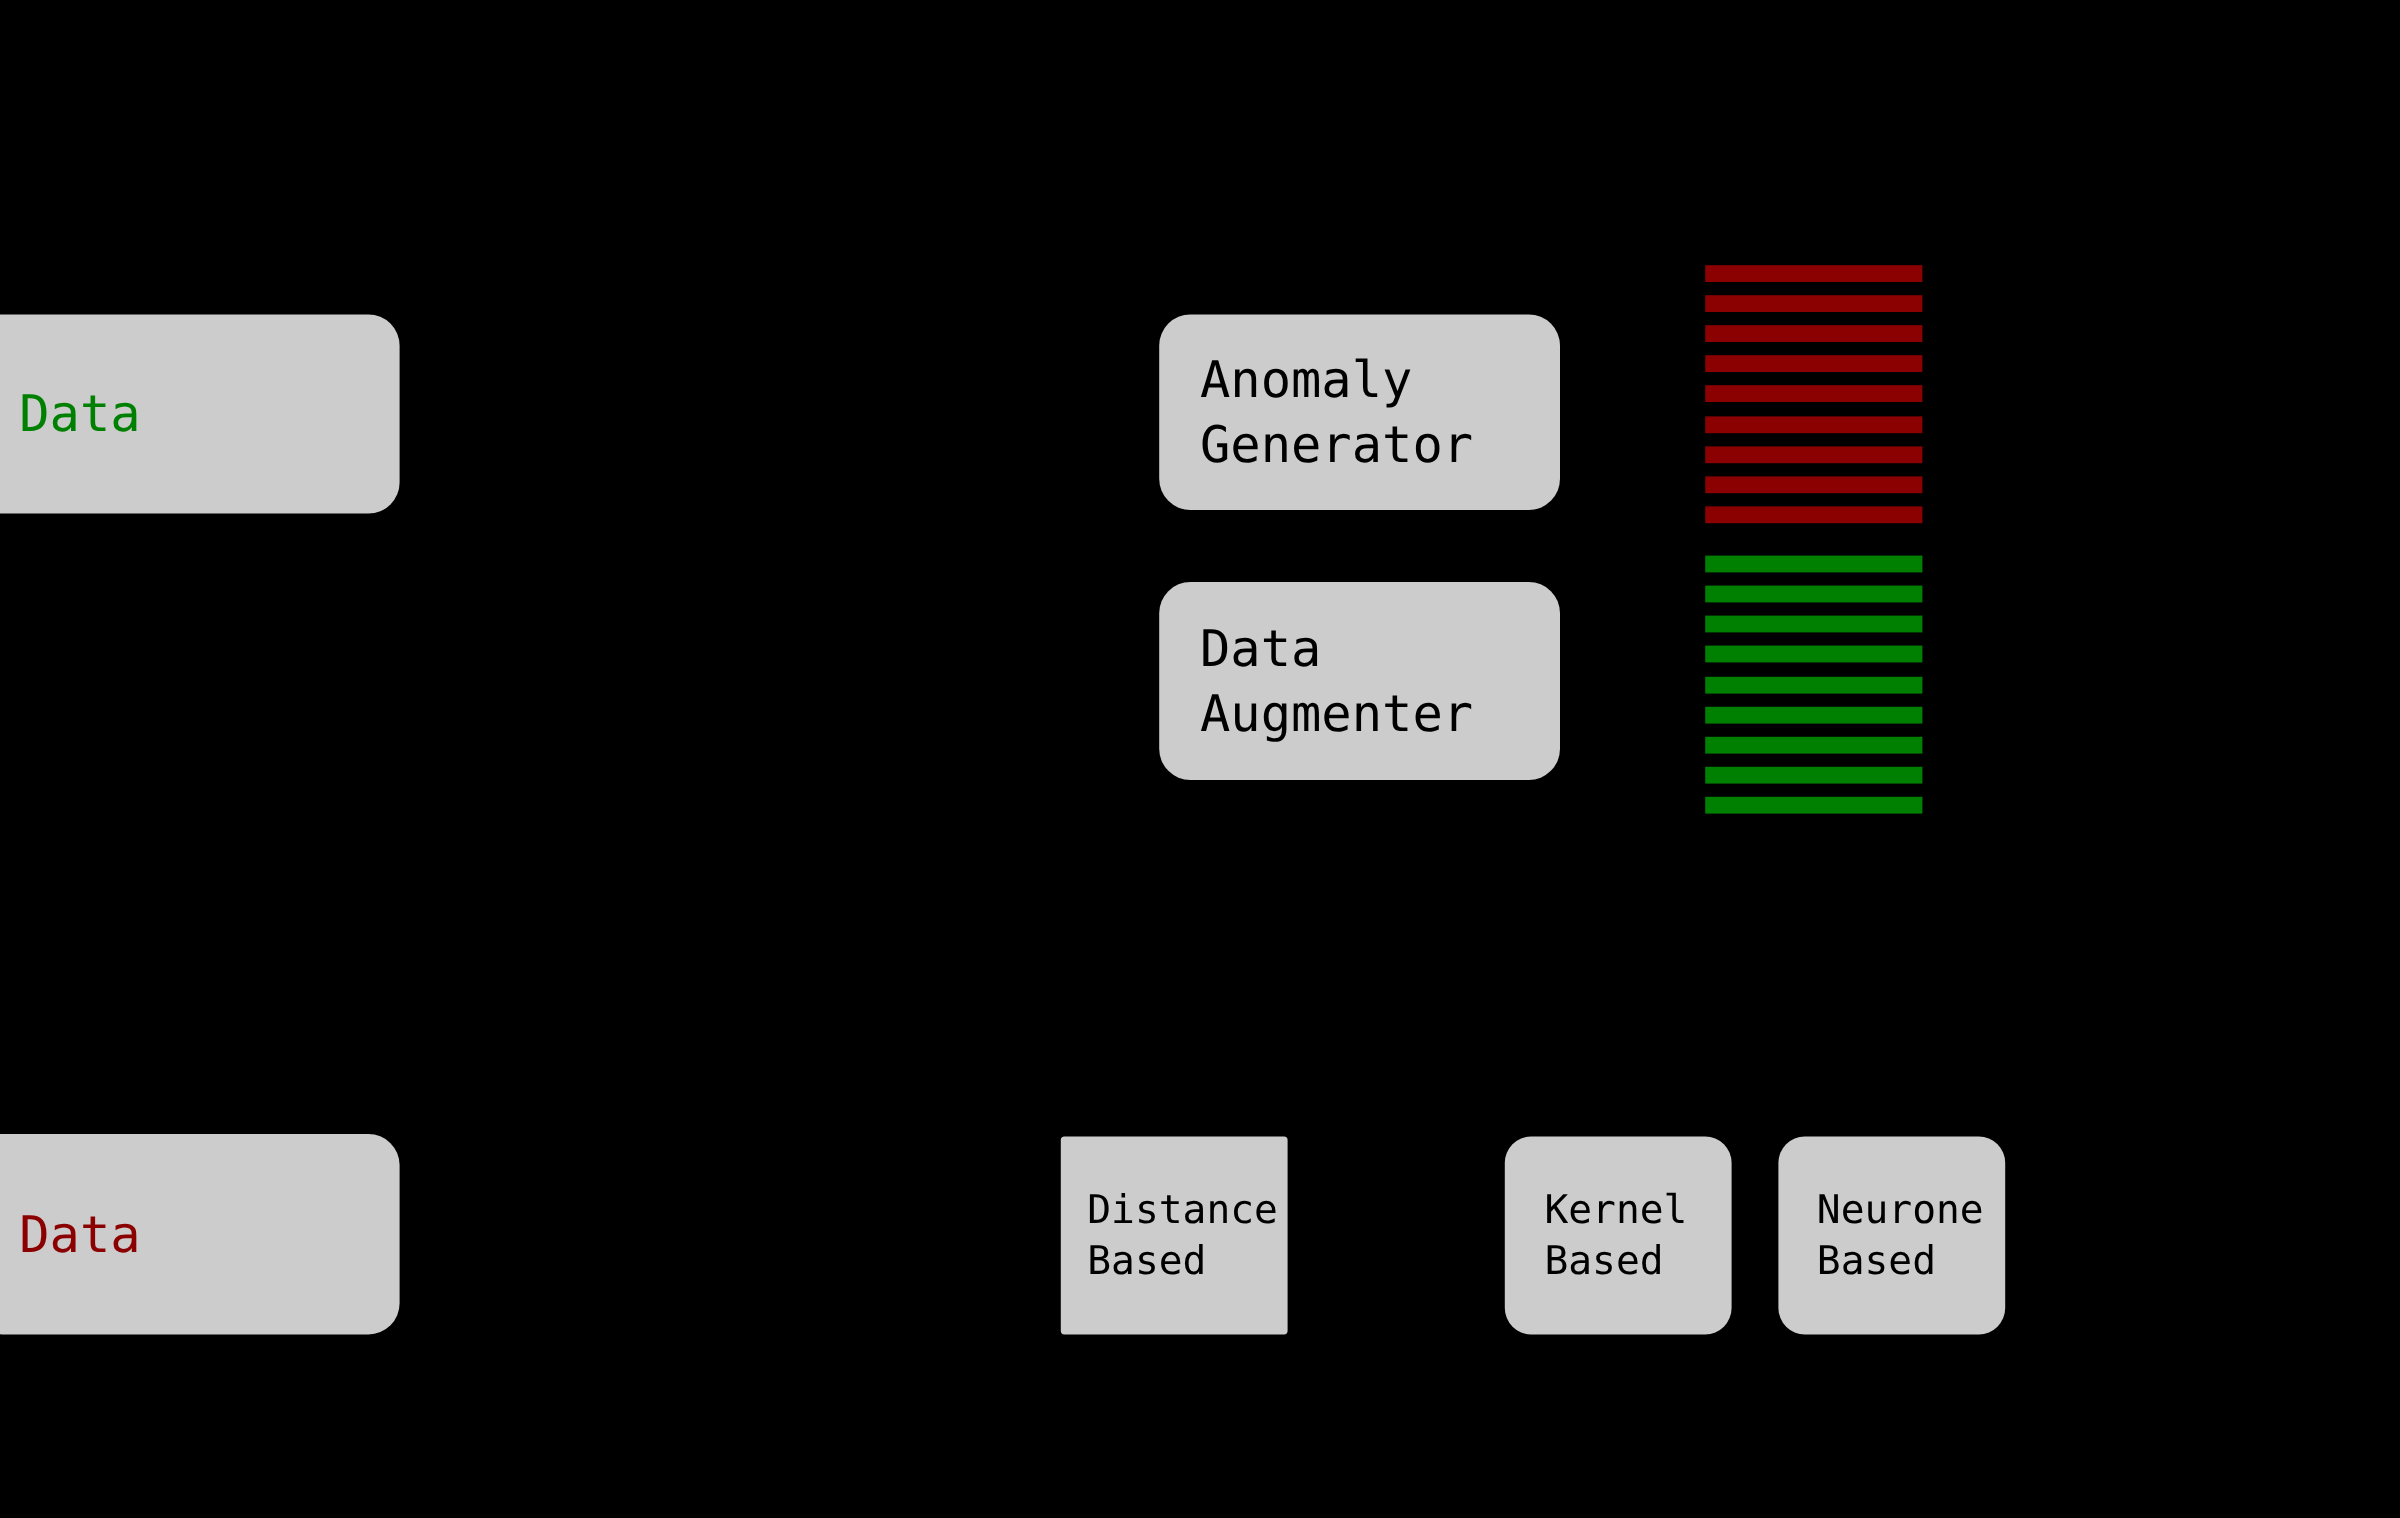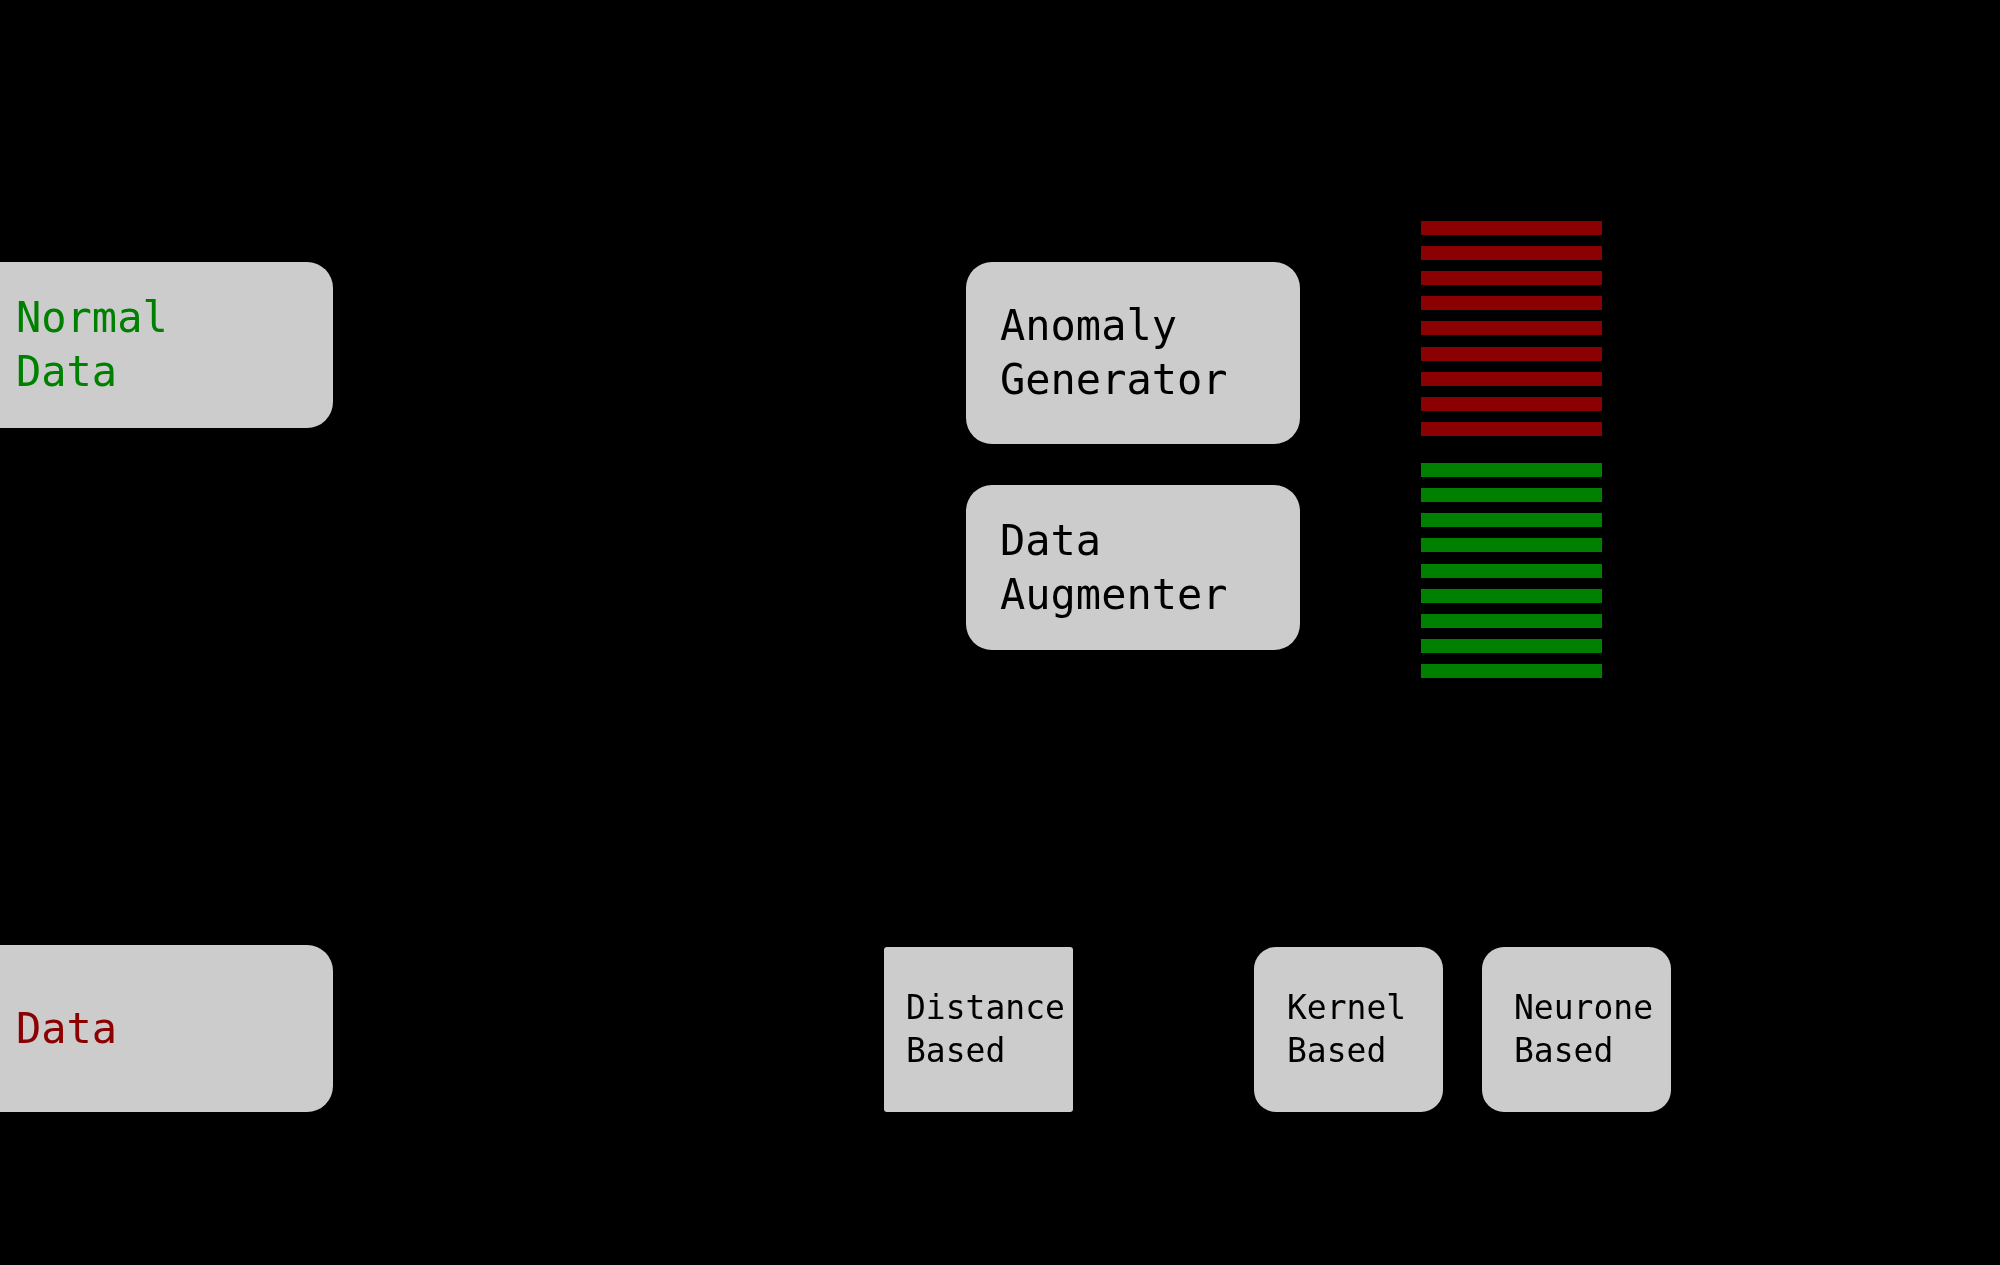--- a/index.html
+++ b/index.html
@@ -44,21 +44,21 @@
     font-size: 42px;
     color: #008000;
   }
   #node-abnormal-data {
     left: -24px;  top: 945px;  width: 357px;  height: 167px;
     padding-left: 40px;
     font-size: 42px;
     color: #8b0000;
   }
   #node-anomaly-generator {
-    left: 966px; top: 262px; width: 334px; height: 182px;
+    left: 966px; top: 262px; width: 334px; height: 163px;
     padding-left: 34px;
     font-size: 42px;
   }
   #node-data-augmenter {
     left: 966px; top: 485px; width: 334px; height: 165px;
     padding-left: 34px;
     font-size: 42px;
   }
   #node-distance-based {
     left: 884px;  top: 947px; width: 189px; height: 165px;
@@ -93,21 +93,20 @@
     width: 181px;
     height: 14px;
   }
 </style>
 </head>
 <body>
 
 <div id="stage">
 
   <div class="node" id="node-normal-data" style="color: rgb(0, 128, 0);">
-    <span class="line">Normal</span>
     <span class="line">Data</span>
   </div>
 
   <div class="node" id="node-abnormal-data" style="color: rgb(139, 0, 0);">
     <span class="line">Data</span>
   </div>
 
   <div class="node" id="node-anomaly-generator" style="color: rgb(0, 0, 0);">
     <span class="line">Anomaly</span>
     <span class="line">Generator</span>

